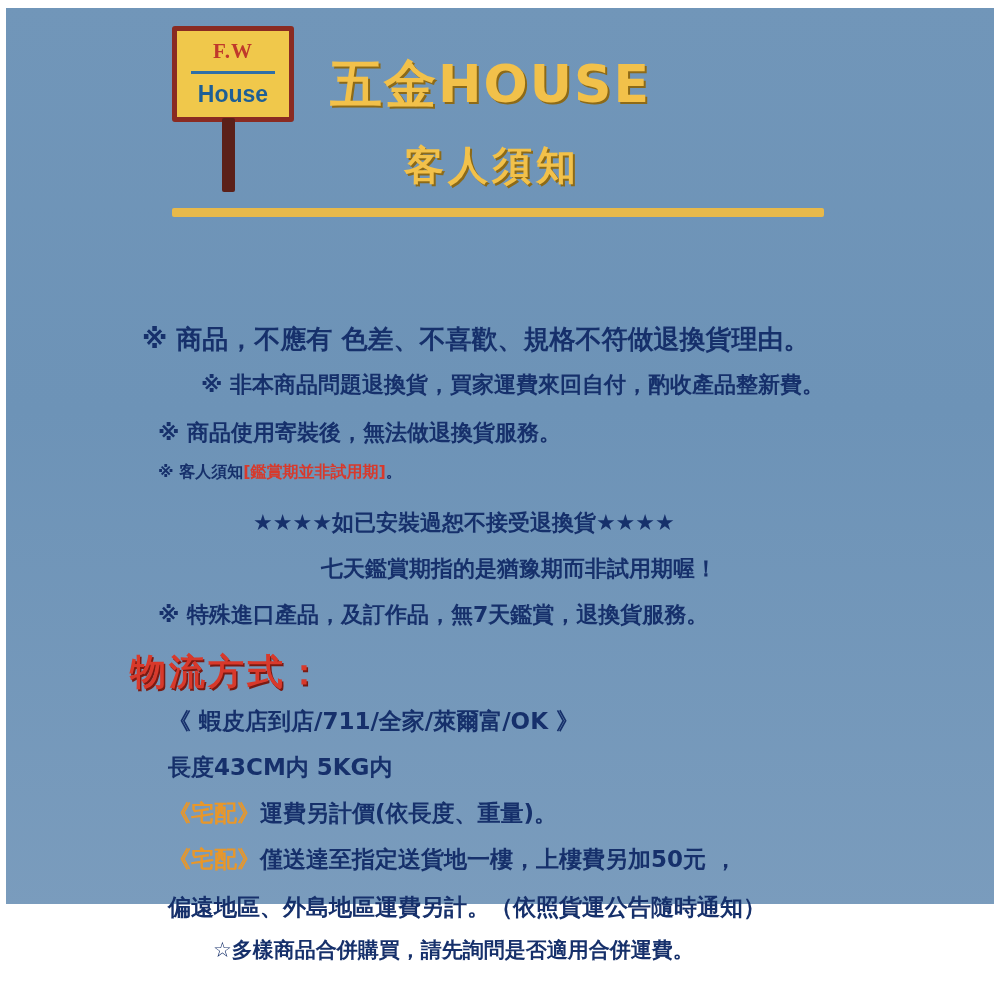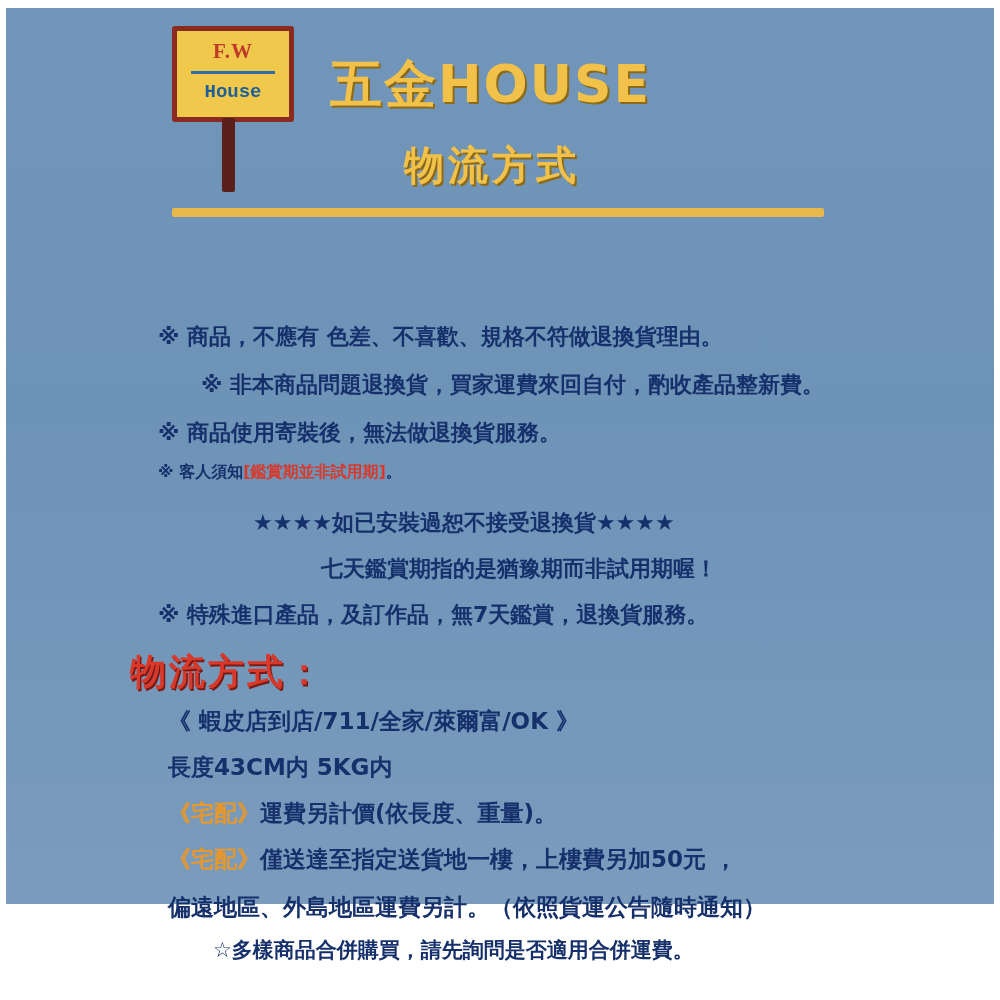--- a/index.html
+++ b/index.html
@@ -88,22 +88,22 @@
     background: #2e6fa8;
   }
   .logo-house {
     position: absolute;
     top: 50px;
     left: 0;
     width: 112px;
     text-align: center;
     color: #1d5f96;
     font-weight: bold;
-    font-size: 19px;
-    font-family: Liberation Mono, monospace;
+    font-size: 23px;
+    font-family: Liberation Sans, sans-serif;
   }
   .logo-post {
     position: absolute;
     left: 50px;
     top: 92px;
     width: 13px;
     height: 74px;
     background: #5b2019;
     border-radius: 2px;
   }
@@ -167,21 +167,21 @@
     white-space: nowrap;
   }
   .hl-red {
     color: #d8392b;
   }
   .hl-orange {
     color: #e8972a;
   }
 
   
-  #r0 { left: 158px; top: 322px; font-size: 22px; }
+  #r0 { left: 142px; top: 322px; font-size: 26px; }
   #r1 { left: 158px; top: 370px; font-size: 22px; margin-left: 43px; }
   #r2 { left: 158px; top: 418px; font-size: 22px; }
   #r3 { left: 158px; top: 462px; font-size: 16px; }
   #r4 { left: 253px; top: 508px; font-size: 22px; }
   #r5 { left: 294px; top: 554px; font-size: 22px; margin-left: 27px; }
   #r6 { left: 158px; top: 600px; font-size: 22px; }
 
   
   #l0 { left: 168px; top: 706px; font-size: 23px; }
   #l1 { left: 168px; top: 752px; font-size: 23px; }
@@ -205,21 +205,21 @@
     <div class="logo">
       <div class="logo-board">
         <div class="logo-fw">F.W</div>
         <div class="logo-rule"></div>
         <div class="logo-house">House</div>
       </div>
       <div class="logo-post"></div>
     </div>
 
     <div class="brand">五金HOUSE</div>
-    <div class="brand-sub">物流方式</div>
+    <div class="brand-sub">客人須知</div>
   </div>
 
   <div class="divider"></div>
 
 
   <div class="line" id="r0">※ 商品，不應有 色差、不喜歡、規格不符做退換貨理由。</div>
   <div class="line" id="r1">※ 非本商品問題退換貨，買家運費來回自付，酌收產品整新費。</div>
   <div class="line" id="r2">※ 商品使用寄裝後，無法做退換貨服務。</div>
   <div class="line" id="r3"><span>※ 客人須知</span><span class="hl-red">[鑑賞期並非試用期]</span><span>。</span></div>
   <div class="line" id="r4">★★★★如已安裝過恕不接受退換貨★★★★</div>

